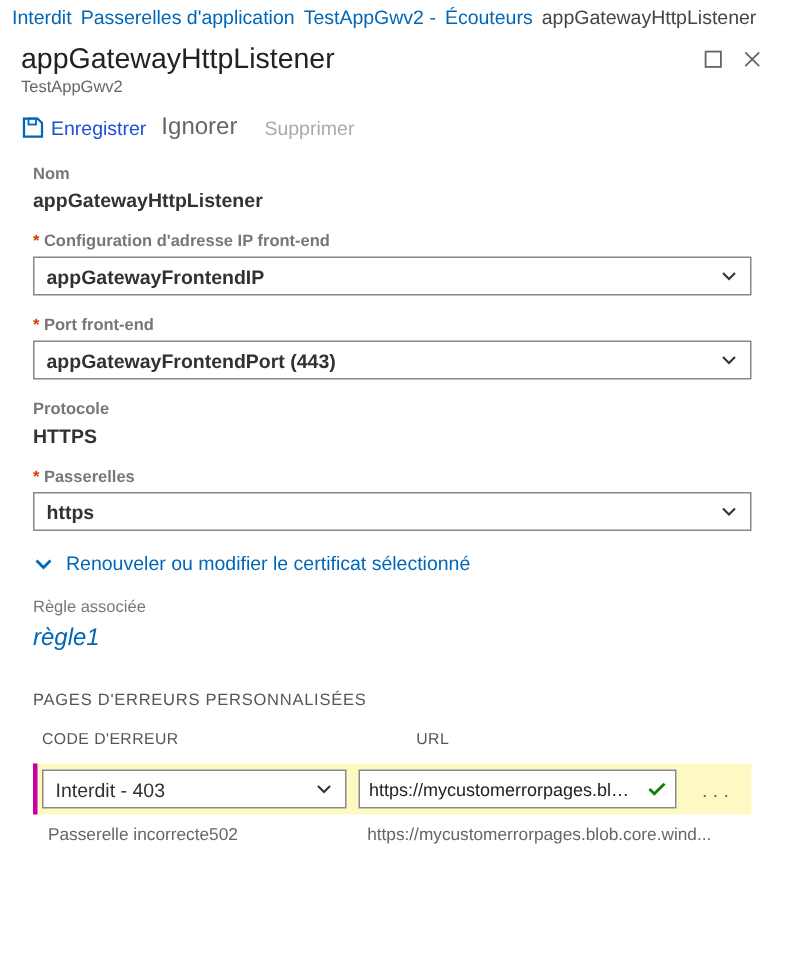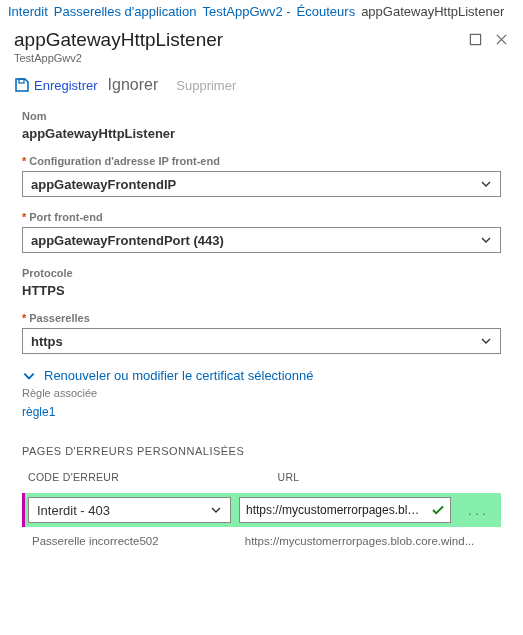--- a/index.html
+++ b/index.html
@@ -77,24 +77,24 @@
     justify-content: space-between;
     padding: 0 8px;
     font-size: 13px;
     cursor: pointer;
   }
   .chevron {
     width: 12px; height: 12px; display: inline-flex; align-items: center; justify-content: center;
   }
   .expand-row {
     display: flex; align-items: center; gap: 8px; color: #0066B8; cursor: pointer;
-    font-size: 13px; margin-top: 4px; margin-bottom: 4px;
+    font-size: 13px; margin-top: 4px; margin-bottom: 16px;
   }
   .assoc-rule { font-size: 11px; color: #777; margin-bottom: 6px; display:block; }
-  .rule-link { color: #0066B8; font-size: 12px; cursor: pointer; }
+  .rule-link { color: #0066B8; font-size: 16px; cursor: pointer; font-style: italic; }
   .section-header {
     font-size: 11px;
     letter-spacing: 0.5px;
     color: #555;
     text-transform: uppercase;
     margin: 26px 0 14px 0;
   }
   .error-table { width: 100%; }
   .error-head {
     display: flex;
@@ -106,21 +106,21 @@
   }
   .error-head .col-code { width: 50%; }
   .error-head .col-url { width: 50%; padding-left: 16px; }
   .error-row {
     display: flex;
     align-items: center;
     padding: 4px 6px;
     gap: 8px;
   }
   .error-row.selected {
-    background: #86efac;
+    background: #fef9c3;
     border-left: 3px solid #C400A6;
     padding-left: 3px;
   }
   .error-row .col-code { width: 45%; }
   .error-row .col-url { width: 47%; position: relative; }
   .error-row .col-more { width: 8%; text-align: center; color: #666; cursor: pointer; }
   .error-row .select { height: 26px; }
   .url-input {
     width: 100%;
     height: 26px;

